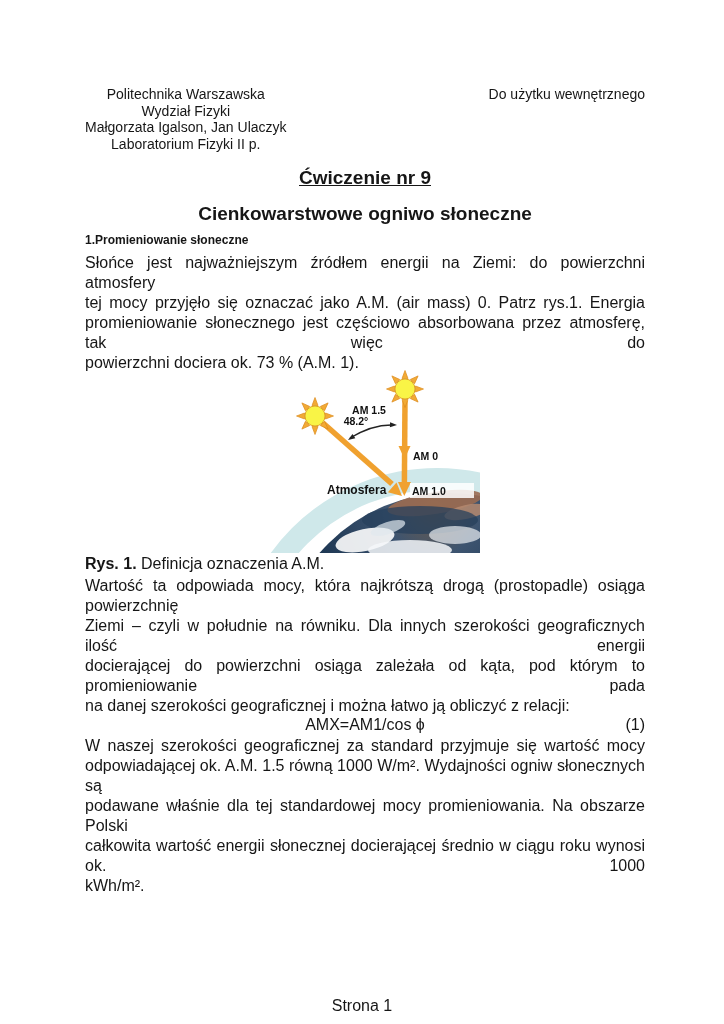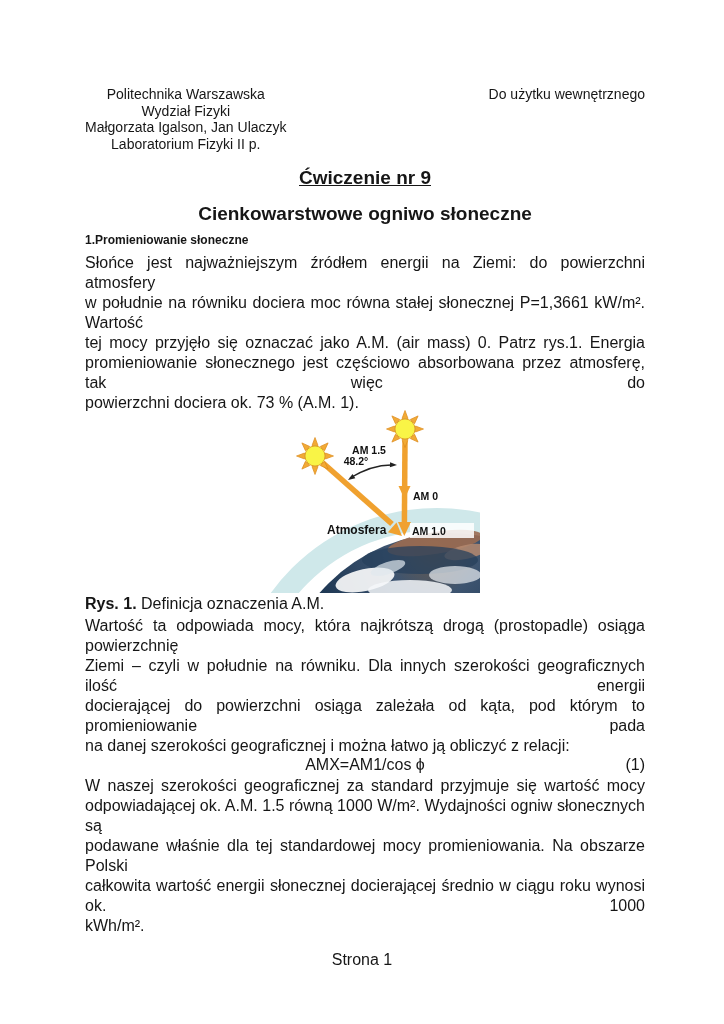--- a/index.html
+++ b/index.html
@@ -19,21 +19,21 @@
   .heading { margin-top:4px; font-size:12px; font-weight:bold; line-height:19px; }
   .para { margin-top:3px; font-size:16px; }
   .para2 { margin-top:2px; }
   .tline { line-height:20px; }
   .just { text-align:justify; text-align-last:justify; }
   .fig { width:210px; height:183px; margin:-3px 0 0 185px; }
   .caption { margin-top:1px; font-size:16px; line-height:20px; }
   .caption .b { font-weight:bold; }
   .equation { position:relative; text-align:center; font-size:16px; line-height:18px; }
   .eqnum { position:absolute; right:0; top:0; }
-  .footer { position:absolute; left:0; right:0; top:950px; text-align:center;
+  .footer { position:absolute; left:0; right:0; top:996px; text-align:center;
     font-size:16px; line-height:20px; }
   svg text { font-family:"Liberation Sans", sans-serif; font-weight:bold; fill:#111; }
   .lbl-s { font-size:10.5px; }
   .lbl-m { font-size:12px; }
 </style>
 </head>
 <body>
 
 <div class="page">
 
@@ -50,21 +50,20 @@
   <div class="title">
     <span>Ćwiczenie nr 9</span>
   </div>
 
   <div class="subtitle">Cienkowarstwowe ogniwo słoneczne</div>
 
   <div class="heading">1.Promieniowanie słoneczne</div>
 
   <div class="para">
       <div class="tline just">Słońce jest najważniejszym źródłem energii na Ziemi: do powierzchni atmosfery</div>
-      <div class="tline just">w południe na równiku dociera moc równa stałej słonecznej P=1,3661 kW/m². Wartość</div>
       <div class="tline just">tej mocy przyjęło się oznaczać jako A.M. (air mass) 0. Patrz rys.1. Energia</div>
       <div class="tline just">promieniowanie słonecznego jest częściowo absorbowana przez atmosferę, tak więc do</div>
       <div class="tline">powierzchni dociera ok. 73 % (A.M. 1).</div>
     </div>
 
   <div class="fig">
     <svg width="210" height="183" viewBox="0 0 210 183">
       <defs>
         <radialGradient id="eg" cx="0.45" cy="0.05" r="0.75">
           <stop offset="0" stop-color="#6d5a48"></stop>

